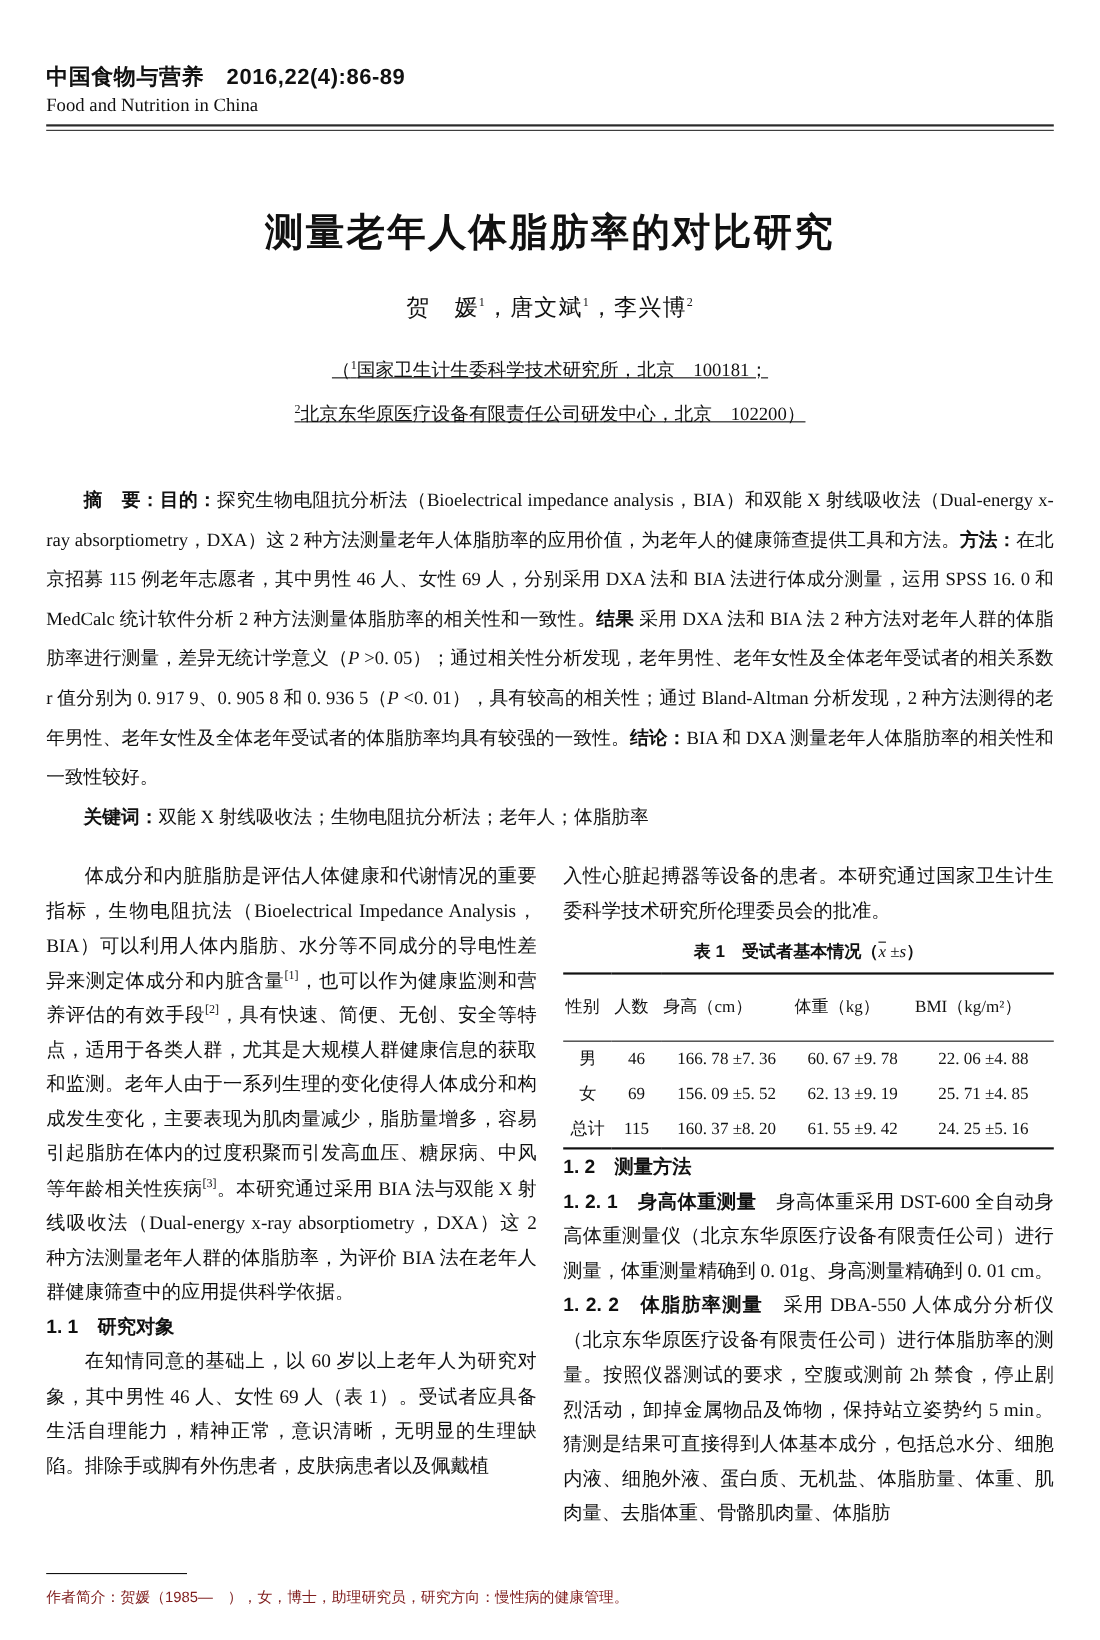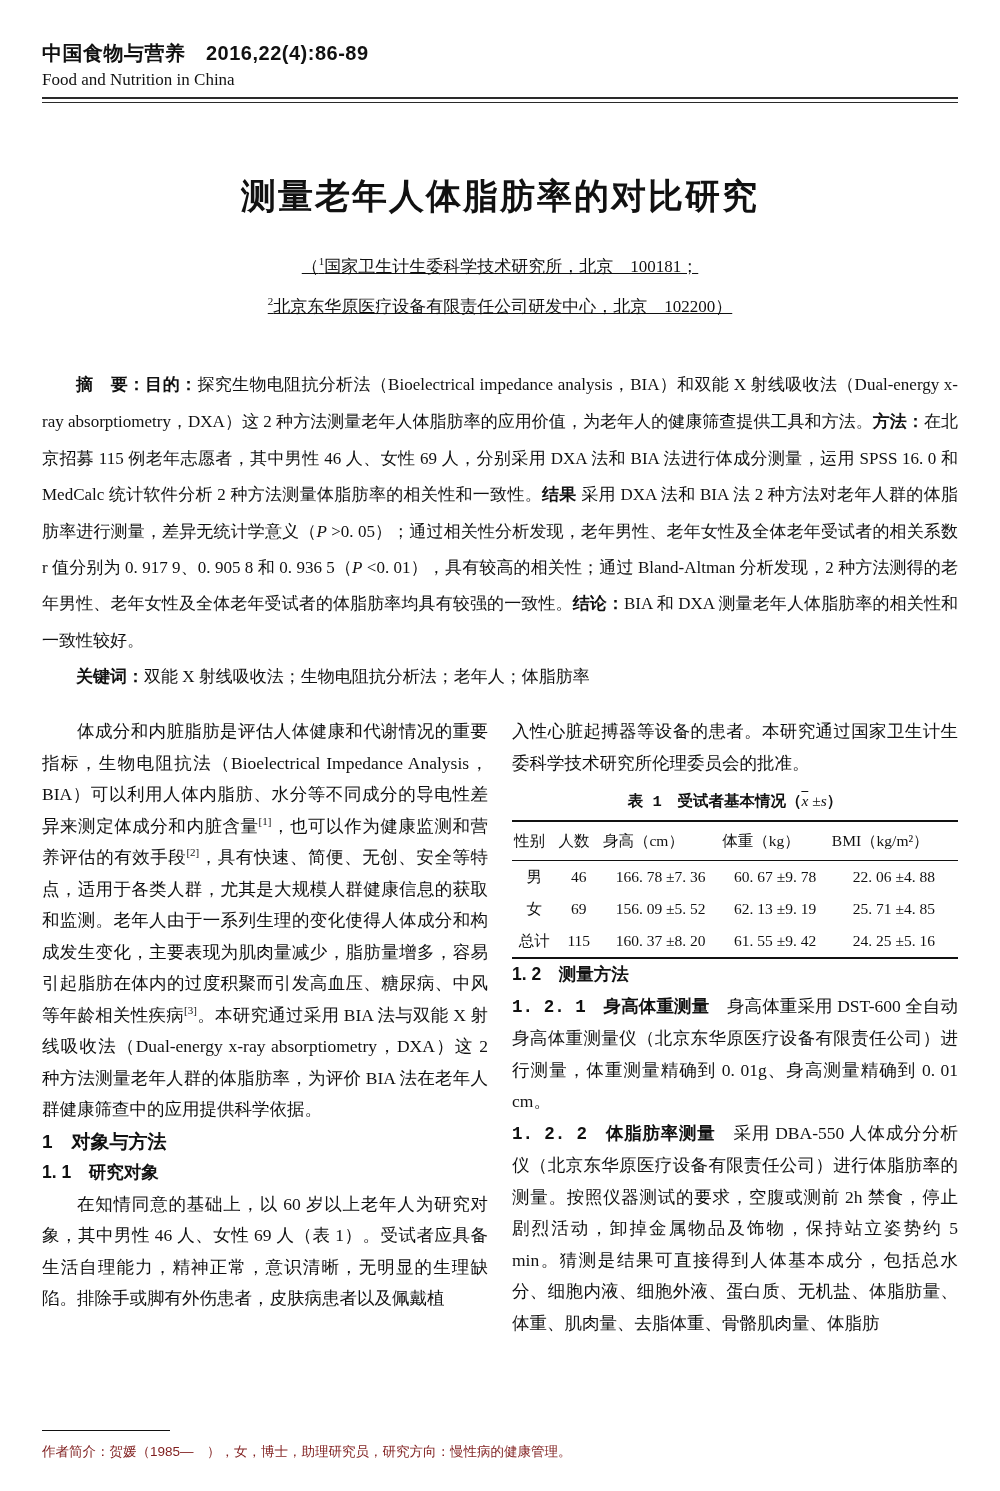--- a/index.html
+++ b/index.html
@@ -10,21 +10,21 @@
     overflow:hidden;
     font-family:"Liberation Serif","DejaVu Serif",serif;
     color:#111;
   }
   .page{
     position:absolute;inset:0;
     padding:0 42px;
     box-sizing:border-box;
   }
   
-  .jheader{padding-top:40px;}
+  .jheader{padding-top:56px;}
   .jtitle-cn{
     font-family:"Liberation Sans","DejaVu Sans",sans-serif;
     font-weight:bold;font-size:20px;letter-spacing:.5px;
   }
   .jtitle-en{
     font-family:"Liberation Serif","DejaVu Serif",serif;
     font-size:17px;margin-top:3px;
   }
   .double-rule{
     margin-top:7px;height:3px;
@@ -50,21 +50,21 @@
     font-size:17px;line-height:40px;text-decoration:underline;
   }
   sup{font-size:11px;line-height:0;}
   
   .abstract{
     margin-top:40px;
     font-size:17px;line-height:36px;
     text-align:justify;
   }
   .abstract p{margin:0;text-indent:2em;}
-  .b{font-family:Liberation Mono, monospace;font-weight:bold;}
+  .b{font-family:Liberation Sans, sans-serif;font-weight:bold;}
   .i{font-style:italic;}
   
   .columns{
     margin-top:20px;
     display:flex;gap:24px;
   }
   .col{flex:1;min-width:0;font-size:17.5px;line-height:31.5px;text-align:justify;}
   .col p{margin:0;}
   .indent{text-indent:2em;}
   .h-sec{
@@ -82,21 +82,21 @@
     text-align:center;font-size:15.5px;
     margin:10px 0 6px 0;line-height:24px;
   }
   .xbar{font-style:italic;text-decoration:overline;}
   table.t1{
     width:100%;border-collapse:collapse;
     font-size:15.5px;line-height:20px;
     border-top:2px solid #111;border-bottom:2px solid #111;
   }
   table.t1 th{
-    font-weight:normal;padding:9px 2px;
+    font-weight:normal;padding:20px 2px;
     border-bottom:1px solid #111;white-space:nowrap;
   }
   table.t1 td{padding:6px 2px;text-align:center;white-space:nowrap;}
   .tbl-note{font-size:14px;margin:6px 0 14px 0;text-indent:1.5em;line-height:22px;}
   
   .footer{
     position:absolute;left:42px;right:42px;bottom:30px;
   }
   .footer-rule{width:128px;border-top:1.5px solid #111;margin-bottom:12px;}
   .footer-text{
@@ -112,35 +112,35 @@
   <div class="jheader">
     <div class="jtitle-cn">中国食物与营养　2016,22(4):86-89</div>
     <div class="jtitle-en">Food and Nutrition in China</div>
     <div class="double-rule"></div>
   </div>
 
   <div class="atitle">
     <div>测量老年人体脂肪率的对比研究</div>
   </div>
 
+  <div class="authors"><span>贺　媛</span><sup>1</sup><span>，唐文斌</span><sup>1</sup><span>，李兴博</span><sup>2</sup></div>
   <div class="affil">
     <div><span>（</span><sup>1</sup><span>国家卫生计生委科学技术研究所，北京　100181；</span></div>
     <div><sup>2</sup><span>北京东华原医疗设备有限责任公司研发中心，北京　102200）</span></div>
   </div>
 
   <div class="abstract">
     <p><span class="b">摘　要：</span><span class="b">目的：</span><span>探究生物电阻抗分析法（Bioelectrical impedance analysis，BIA）和双能 X 射线吸收法（Dual-energy x-ray absorptiometry，DXA）这 2 种方法测量老年人体脂肪率的应用价值，为老年人的健康筛查提供工具和方法。</span><span class="b">方法：</span><span>在北京招募 115 例老年志愿者，其中男性 46 人、女性 69 人，分别采用 DXA 法和 BIA 法进行体成分测量，运用 SPSS 16. 0 和 MedCalc 统计软件分析 2 种方法测量体脂肪率的相关性和一致性。</span><span class="b">结果</span><span> 采用 DXA 法和 BIA 法 2 种方法对老年人群的体脂肪率进行测量，差异无统计学意义（</span><span class="i">P</span><span> &gt;0. 05）；通过相关性分析发现，老年男性、老年女性及全体老年受试者的相关系数 r 值分别为 0. 917 9、0. 905 8 和 0. 936 5（</span><span class="i">P</span><span> &lt;0. 01），具有较高的相关性；通过 Bland-Altman 分析发现，2 种方法测得的老年男性、老年女性及全体老年受试者的体脂肪率均具有较强的一致性。</span><span class="b">结论：</span><span>BIA 和 DXA 测量老年人体脂肪率的相关性和一致性较好。</span></p>
     <p><span class="b">关键词：</span><span>双能 X 射线吸收法；生物电阻抗分析法；老年人；体脂肪率</span></p>
   </div>
 
   <div class="columns">
 
     <div class="col">
       <p class="indent"><span>体成分和内脏脂肪是评估人体健康和代谢情况的重要指标，生物电阻抗法（Bioelectrical Impedance Analysis，BIA）可以利用人体内脂肪、水分等不同成分的导电性差异来测定体成分和内脏含量</span><sup>[1]</sup><span>，也可以作为健康监测和营养评估的有效手段</span><sup>[2]</sup><span>，具有快速、简便、无创、安全等特点，适用于各类人群，尤其是大规模人群健康信息的获取和监测。老年人由于一系列生理的变化使得人体成分和构成发生变化，主要表现为肌肉量减少，脂肪量增多，容易引起脂肪在体内的过度积聚而引发高血压、糖尿病、中风等年龄相关性疾病</span><sup>[3]</sup><span>。本研究通过采用 BIA 法与双能 X 射线吸收法（Dual-energy x-ray absorptiometry，DXA）这 2 种方法测量老年人群的体脂肪率，为评价 BIA 法在老年人群健康筛查中的应用提供科学依据。</span></p>
-      <p class="h-sec">1　对象与方法</p>
       <p class="h-sub">1. 1　研究对象</p>
       <p class="indent">在知情同意的基础上，以 60 岁以上老年人为研究对象，其中男性 46 人、女性 69 人（表 1）。受试者应具备生活自理能力，精神正常，意识清晰，无明显的生理缺陷。排除手或脚有外伤患者，皮肤病患者以及佩戴植</p>
     </div>
 
     <div class="col">
       <p>入性心脏起搏器等设备的患者。本研究通过国家卫生计生委科学技术研究所伦理委员会的批准。</p>
 
       <div class="tbl-caption"><span class="b">表 1　受试者基本情况（</span><span class="xbar">x</span><span> ±</span><span class="i">s</span><span class="b">）</span></div>
       <table class="t1">
         <thead>

